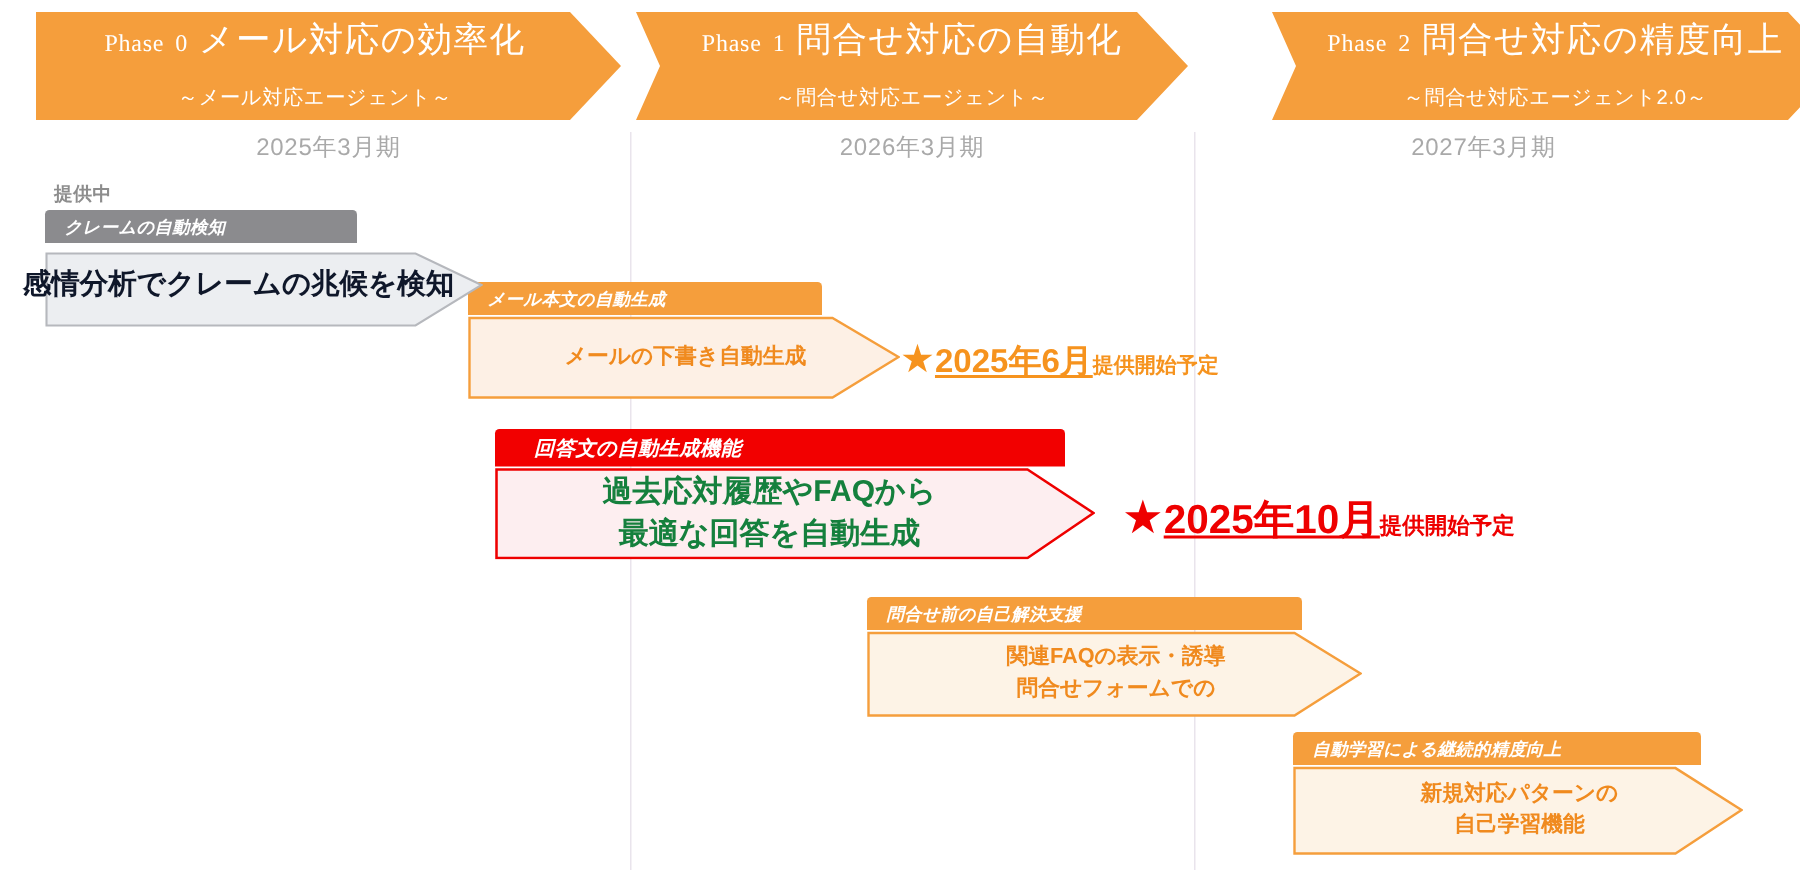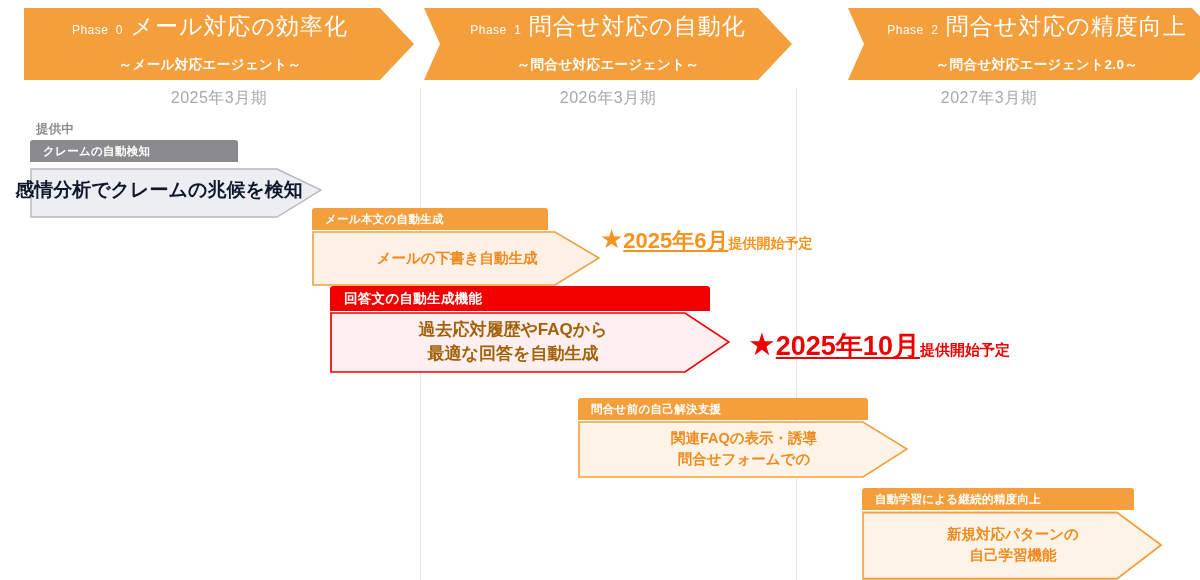--- a/index.html
+++ b/index.html
@@ -50,26 +50,27 @@
     padding-left: 26px;
   }
   .phase-title {
     font-size: 23px;
     font-weight: 400;
     letter-spacing: 1px;
     line-height: 1.1;
     white-space: nowrap;
   }
   .phase-title .pnum {
-    font-size: 12px;
+    font-size: 16px;
     letter-spacing: 0.5px;
+    font-family: Liberation Serif, serif;
   }
   .phase-sub {
     font-size: 13.5px;
-    font-weight: 700;
+    font-weight: 400;
     margin-top: 16px;
     letter-spacing: 0.4px;
     white-space: nowrap;
   }
   .phase-period {
     position: absolute;
     top: 88px;
     text-align: center;
     font-size: 16px;
     color: #a9a9a9;
@@ -95,20 +96,21 @@
     height: 22px;
     display: flex;
     align-items: center;
     padding-left: 13px;
     font-size: 11.5px;
     font-weight: 700;
     color: #ffffff;
     letter-spacing: 0.3px;
     border-radius: 3px 3px 0 0;
     white-space: nowrap;
+    font-style: italic;
   }
   .card-body {
     position: relative;
     box-sizing: border-box;
     display: flex;
     align-items: center;
     justify-content: center;
     text-align: center;
     font-weight: 700;
     line-height: 1.42;
@@ -131,23 +133,23 @@
 
   
   .card.orange .card-head { background: #f59e3c; }
   .card.orange .card-body { color: #f08a1e; font-size: 14.5px; padding-left: 36px; }
 
   
   .card.red .card-head {
     background: #f20000;
     height: 25px;
     font-size: 13.5px;
-    padding-left: 14px;
-  }
-  .card.red .card-body { color: #a16207; font-size: 17px; }
+    padding-left: 26px;
+  }
+  .card.red .card-body { color: #15803d; font-size: 20px; }
 
   
   .annotation {
     position: absolute;
     display: flex;
     align-items: baseline;
     white-space: nowrap;
   }
   .annotation .star { line-height: 1; }
   .annotation .date {
@@ -217,21 +219,21 @@
     <svg class="shape" viewBox="0 0 292 56" preserveAspectRatio="none">
       <polygon points="1,7 247,7 291,28 247,55 1,55" fill="#eceef1" stroke="#b6b8bd" stroke-width="1.4"></polygon>
     </svg>
     <div class="inner">
       <div>感情分析でクレームの兆候を検知</div>
     </div>
   </div>
 </div>
 
 <div class="card orange" style="left:312px;top:188px;width:288px;">
-  <div class="card-head" style="width:236px;margin-top:20px;">メール本文の自動生成</div>
+  <div class="card-head" style="width:236px;">メール本文の自動生成</div>
   <div class="card-body" style="height:56px;">
     <svg class="shape" viewBox="0 0 288 56" preserveAspectRatio="none">
       <polygon points="1,2 243,2 287,28 243,55 1,55" fill="#fdf0e5" stroke="#f59e3c" stroke-width="1.6"></polygon>
     </svg>
     <div class="inner">
       <div>メールの下書き自動生成</div>
     </div>
   </div>
 </div>
 
@@ -268,21 +270,21 @@
     </svg>
     <div class="inner">
       <div>関連FAQの表示・誘導</div>
       <div>問合せフォームでの</div>
     </div>
   </div>
 </div>
 
 <div class="card orange" style="left:862px;top:488px;width:300px;">
   <div class="card-head" style="width:272px;">自動学習による継続的精度向上</div>
-  <div class="card-body" style="height:70px;">
+  <div class="card-body" style="height:60px;">
     <svg class="shape" viewBox="0 0 300 58" preserveAspectRatio="none">
       <polygon points="1,2 255,2 299,29 255,57 1,57" fill="#fdf3e6" stroke="#f59e3c" stroke-width="1.6"></polygon>
     </svg>
     <div class="inner">
       <div>新規対応パターンの</div>
       <div>自己学習機能</div>
     </div>
   </div>
 </div>
 

